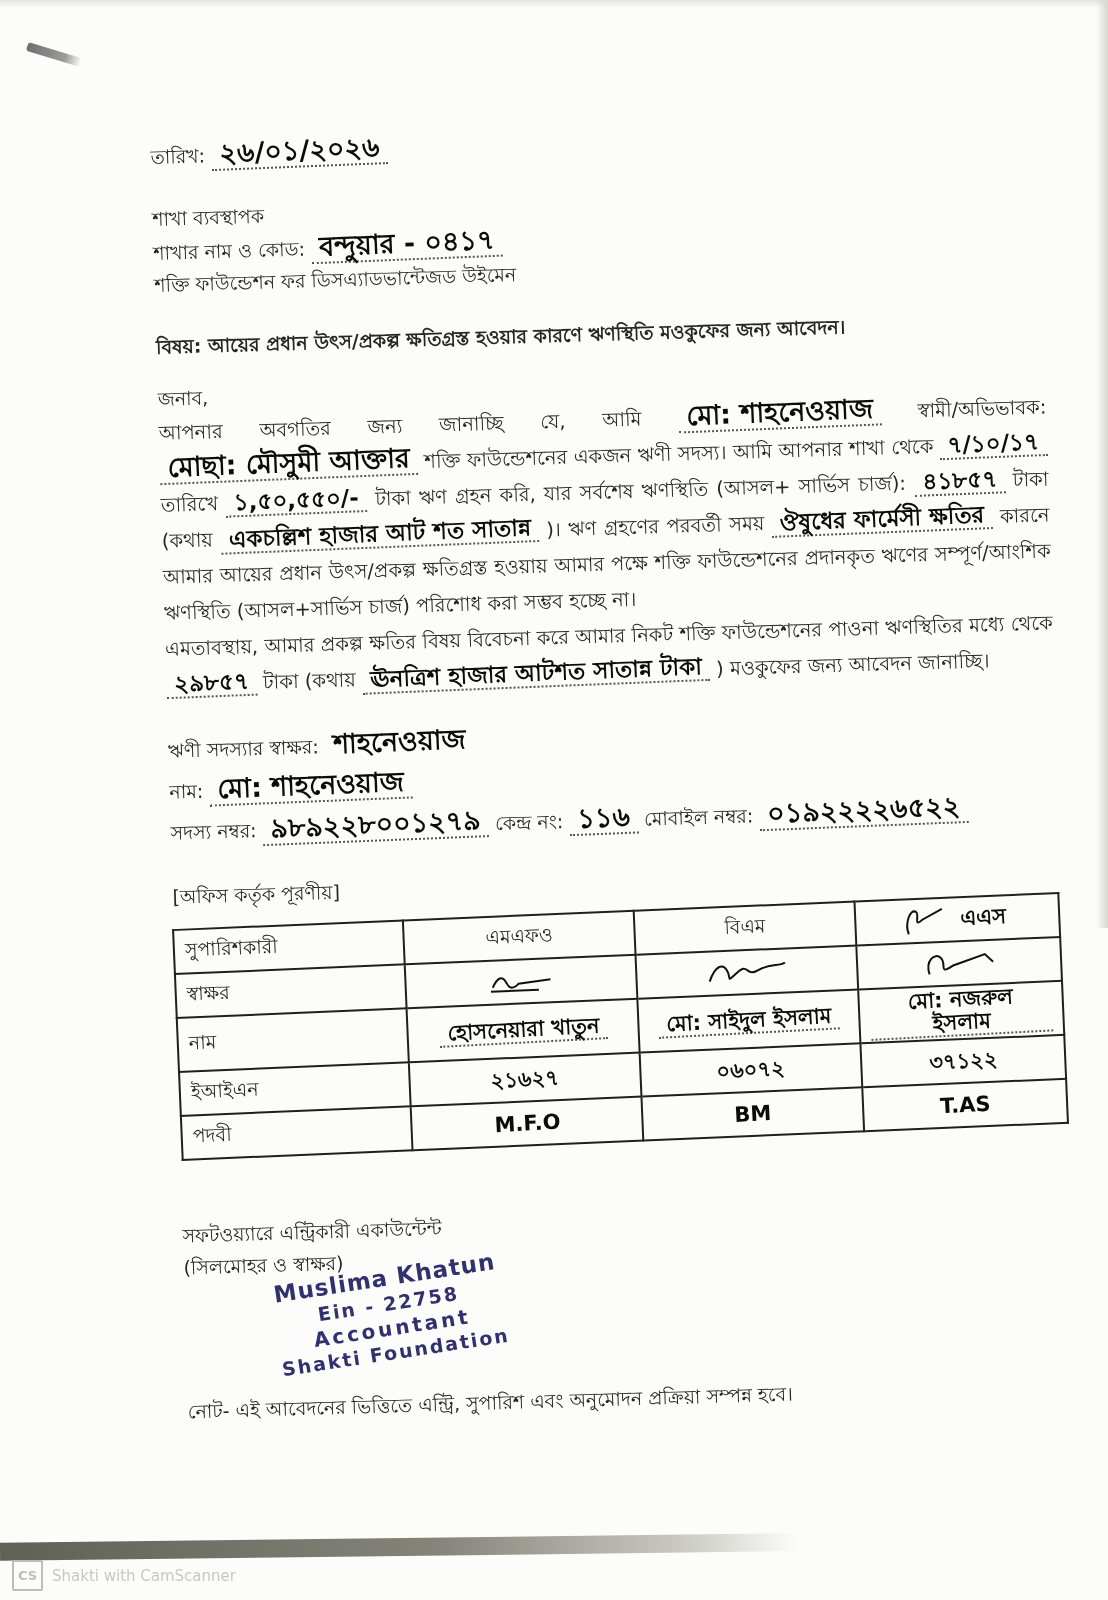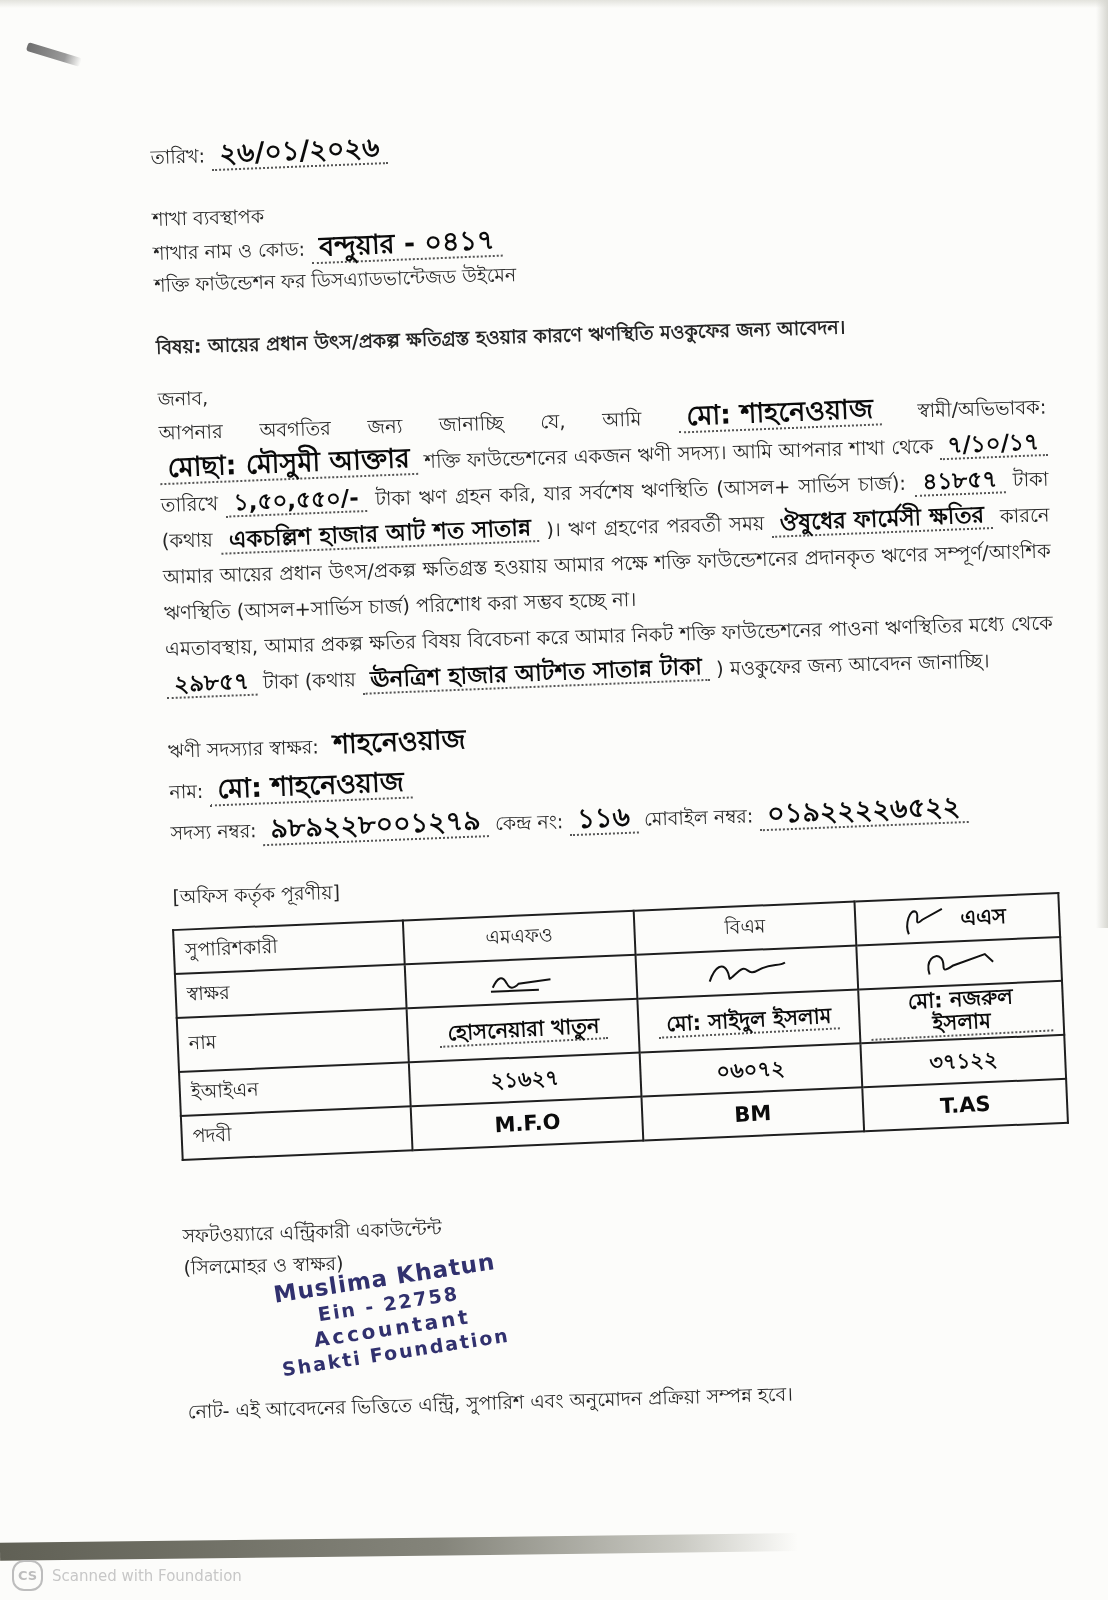--- a/index.html
+++ b/index.html
@@ -80,21 +80,21 @@
   .stamp .s3{font-size:20px;letter-spacing:3px;}
   .stamp .s4{font-size:19px;letter-spacing:2px;}
 
   .note{font-size:19px;margin-top:26px;}
 
   .footer{
     position:absolute;left:12px;bottom:9px;
     display:flex;align-items:center;gap:9px;
   }
   .cs-badge{
-    width:27px;height:27px;border:2px solid #bdbdbd;border-radius:12px;
+    width:27px;height:27px;border:2px solid #bdbdbd;border-radius:2px;
     color:#bdbdbd;font-size:13px;font-weight:bold;
     display:flex;align-items:center;justify-content:center;
   }
   .footer-text{color:#c7c7c7;font-size:15px;}
 </style>
 </head>
 <body>
 
 <div class="paper">
   <div class="edge-top"></div>
@@ -229,15 +229,15 @@
     </div>
 
     <div class="note">নোট- এই আবেদনের ভিত্তিতে এন্ট্রি, সুপারিশ এবং অনুমোদন প্রক্রিয়া সম্পন্ন হবে।</div>
   </div>
 
   <div class="edge-bottom-curl"></div>
   <div class="edge-bottom-dark"></div>
 
   <div class="footer">
     <div class="cs-badge">CS</div>
-    <div class="footer-text">Scanned with Foundation</div>
+    <div class="footer-text">Shakti with CamScanner</div>
   </div>
 </div>
 
 </body></html>

